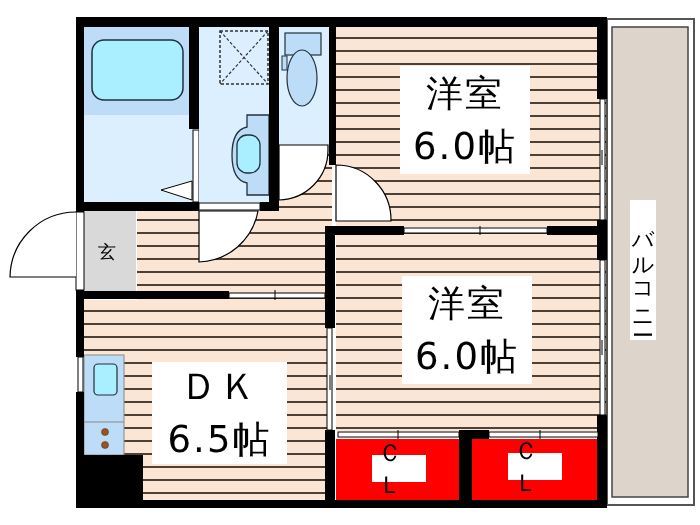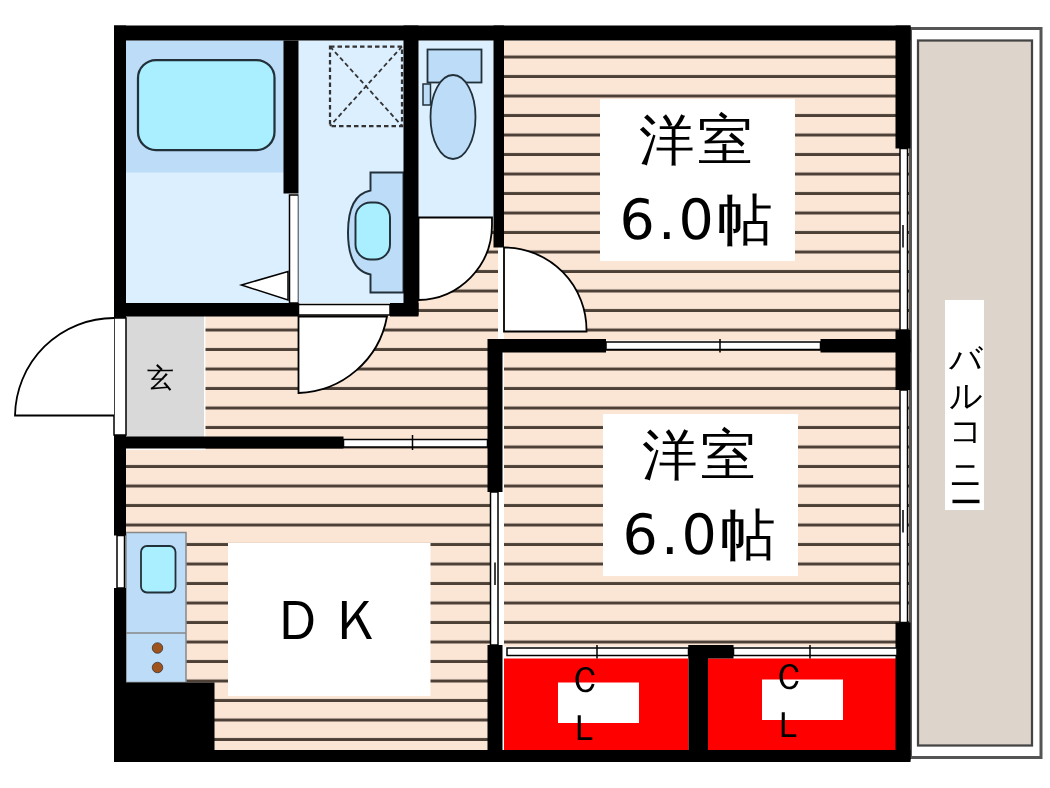--- a/index.html
+++ b/index.html
@@ -138,20 +138,21 @@
   <span class="line">6.0帖</span>
 </div>
 
 <div class="label-box room-big" style="left:402px; top:276px; width:130px; height:108px;">
   <span class="line">洋室</span>
   <span class="line">6.0帖</span>
 </div>
 
 <div class="label-box room-big" style="left:152px; top:338px; width:135px; height:102px;margin-top:24px;">
   <span class="line">ＤＫ</span>
+  <span class="line">6.5帖</span>
 </div>
 
 <div class="genkan" style="left:98px; top:240px;">玄</div>
 
 <div class="balcony-label" style="left:630px; top:200px; width:26px; height:140px;">バルコニー</div>
 
 <div class="cl-box" style="left:372px; top:455px; width:54px; height:27px;">ＣＬ</div>
 <div class="cl-box" style="left:508px; top:453px; width:54px; height:27px;">ＣＬ</div>
 
 </body></html>

